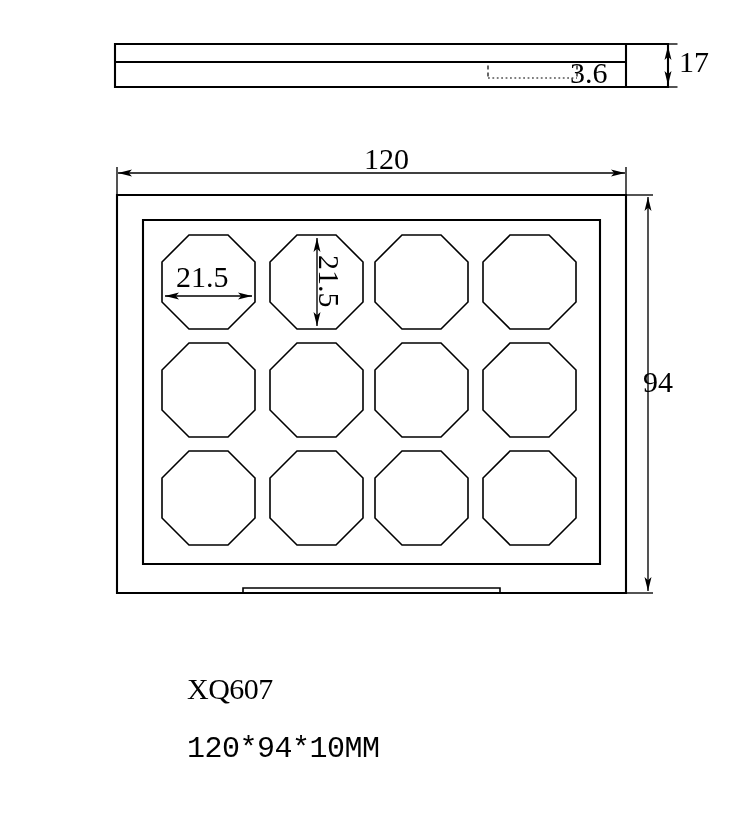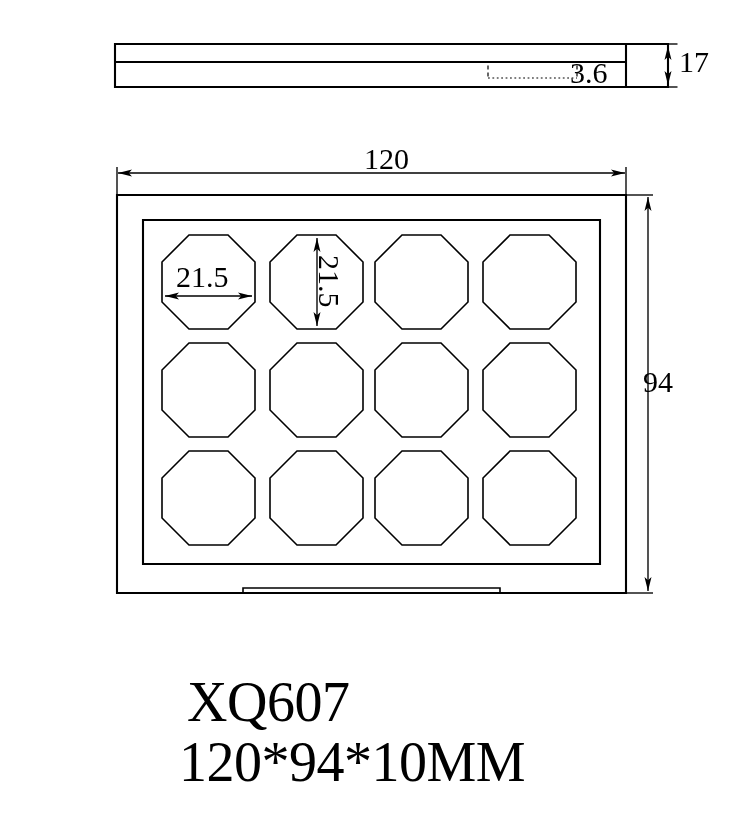--- a/index.html
+++ b/index.html
@@ -59,21 +59,21 @@
     line-height: 1;
     white-space: nowrap;
     letter-spacing: 0;
   }
   .dimlabel.vert {
     transform: rotate(90deg);
     transform-origin: 0 0;
   }
   .titleblock-line {
     position: absolute;
-    font-size: 56px;
+    font-size: 30px;
     line-height: 1;
     white-space: nowrap;
     letter-spacing: -0.5px;
     text-align: center;
   }
 </style>
 </head>
 <body>
 
 <div class="canvas">
@@ -149,15 +149,15 @@
   <div class="dimlabel" style="left:679px; top:47px;">17</div>
 
   <div class="dimlabel" style="left:570px; top:58px;">3.6</div>
 
   <div class="dimlabel" style="left:176px; top:262px;">21.5</div>
 
   <div class="dimlabel vert" style="left:344px; top:255px;">21.5</div>
 
   <div class="titleblock-line" style="left:187px; top:674px;">XQ607</div>
 
-  <div class="titleblock-line" style="left:179px; top:734px;">120*94*10MM</div>
+  <div class="titleblock-line" style="left:187px; top:734px;font-family:Liberation Mono, monospace;">120*94*10MM</div>
 
 </div>
 
 </body></html>

